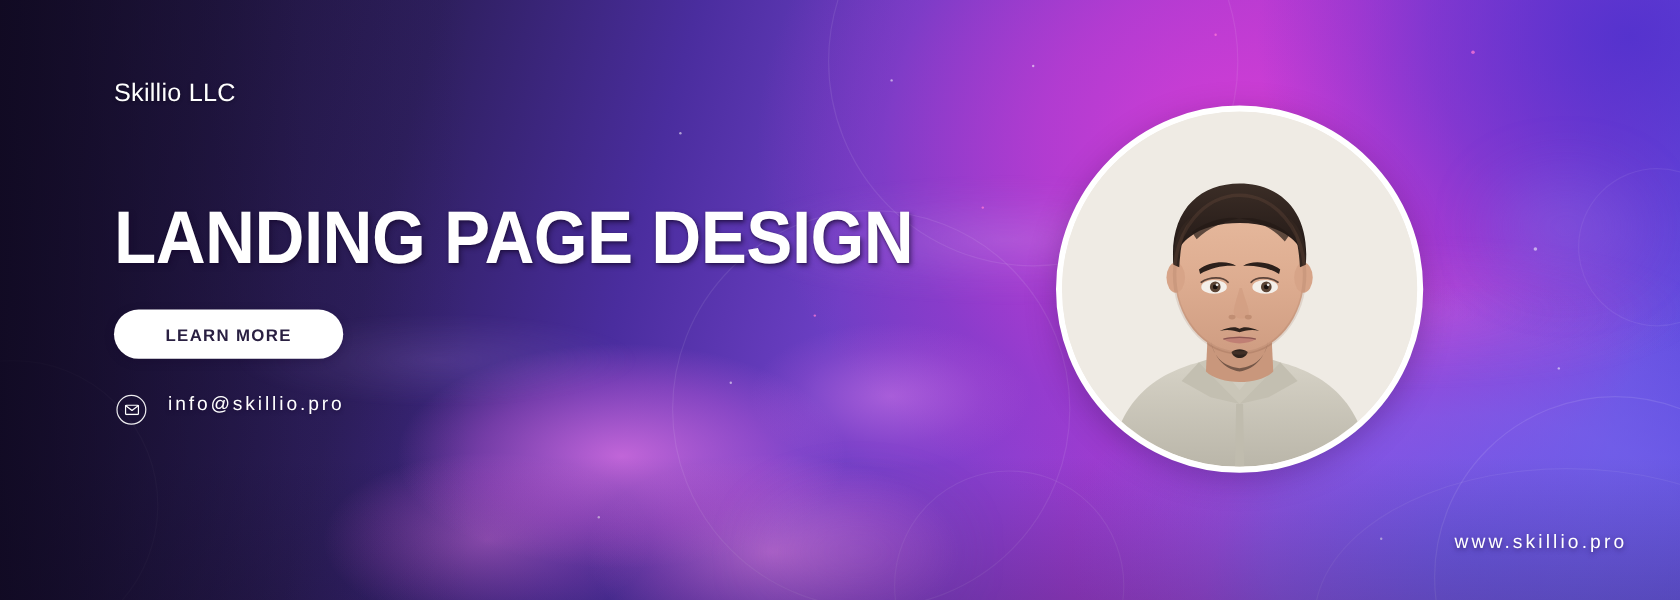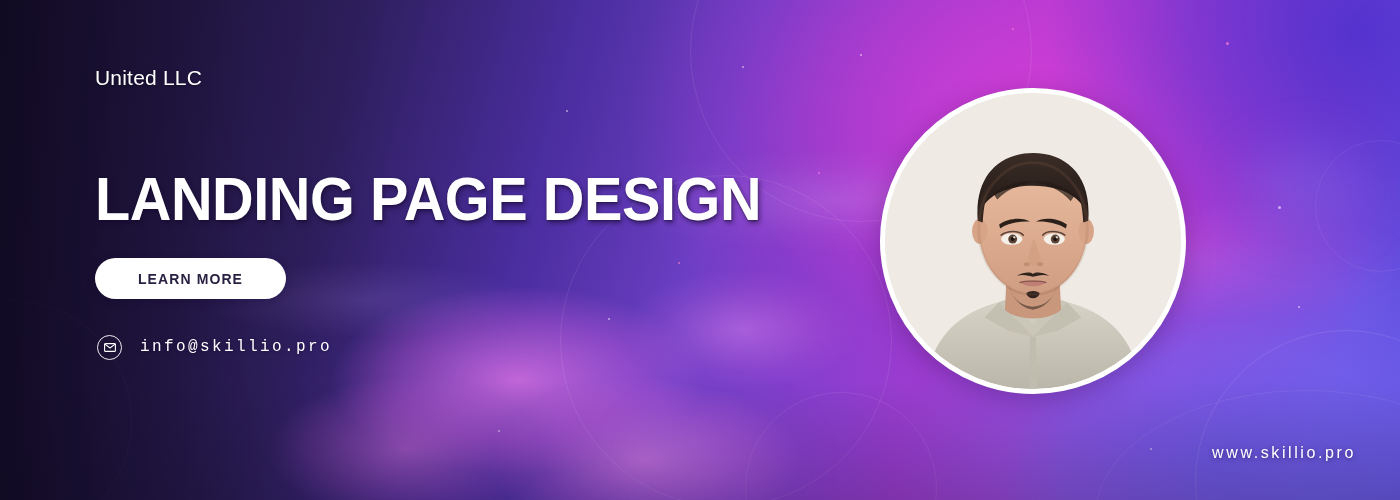--- a/index.html
+++ b/index.html
@@ -234,23 +234,22 @@
     justify-content: center;
   }
 
   .contact {
     position: absolute;
     top: 329px;
     left: 2px;
   }
   .contact-row {
     display: flex;
-    align-items: center;
+    align-items: flex-start;
     height: 36px;
-    font-family: Liberation Mono, monospace;
   }
   .contact-icon {
     width: 23px;
     height: 23px;
     border-radius: 50%;
     border: 1.4px solid rgba(255, 255, 255, 0.92);
     display: flex;
     align-items: center;
     justify-content: center;
     flex: 0 0 auto;
@@ -327,21 +326,21 @@
     <div class="star" style="left:1150px; top:448px;"></div>
     <div class="star pink" style="left:818px;  top:172px;"></div>
     <div class="star" style="left:566px;  top:110px;"></div>
     <div class="star s3" style="left:1278px; top:206px;"></div>
   </div>
 
   <div class="bg-layer bg-vignette"></div>
 
   <div class="content">
 
-    <div class="brand">United LLC</div>
+    <div class="brand">Skillio LLC</div>
 
 
     <div class="headline">LANDING PAGE DESIGN</div>
 
     <button class="cta">LEARN MORE</button>
 
     <div class="contact">
 
       <div class="contact-row">
         <span class="contact-icon">

